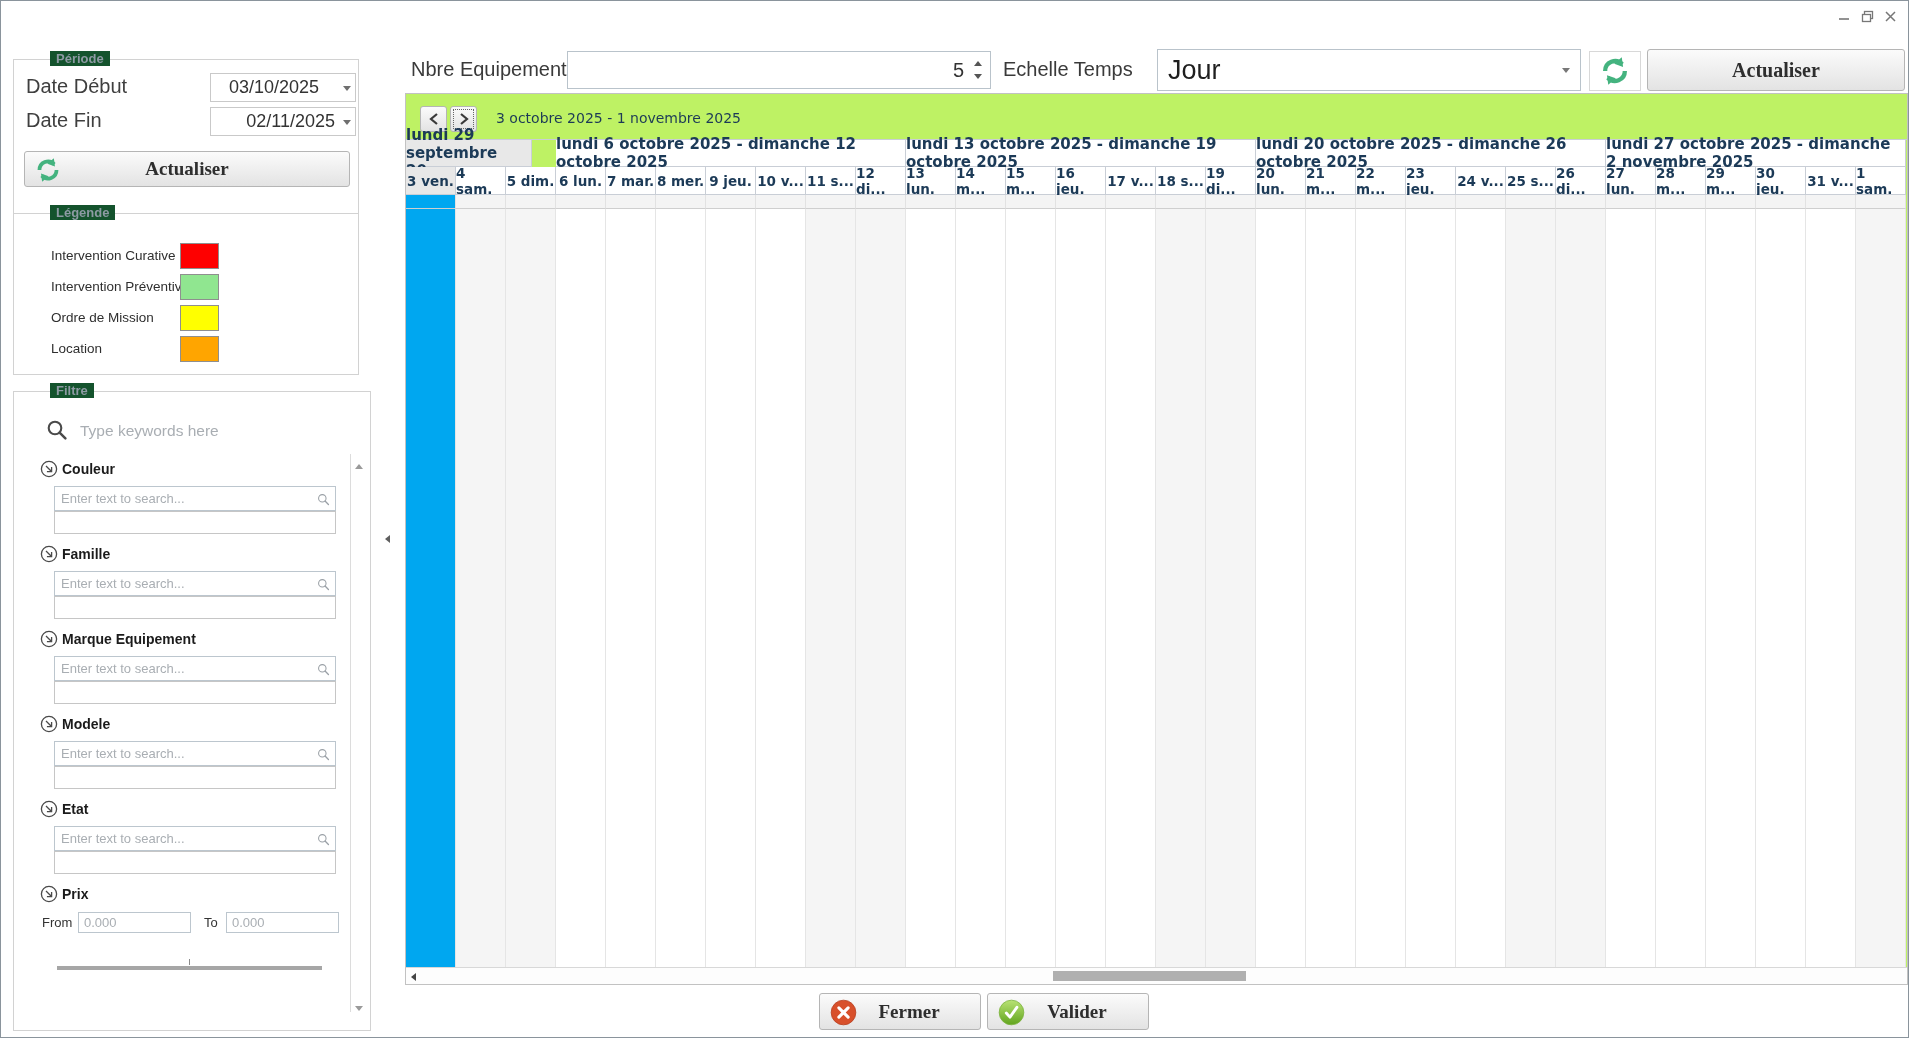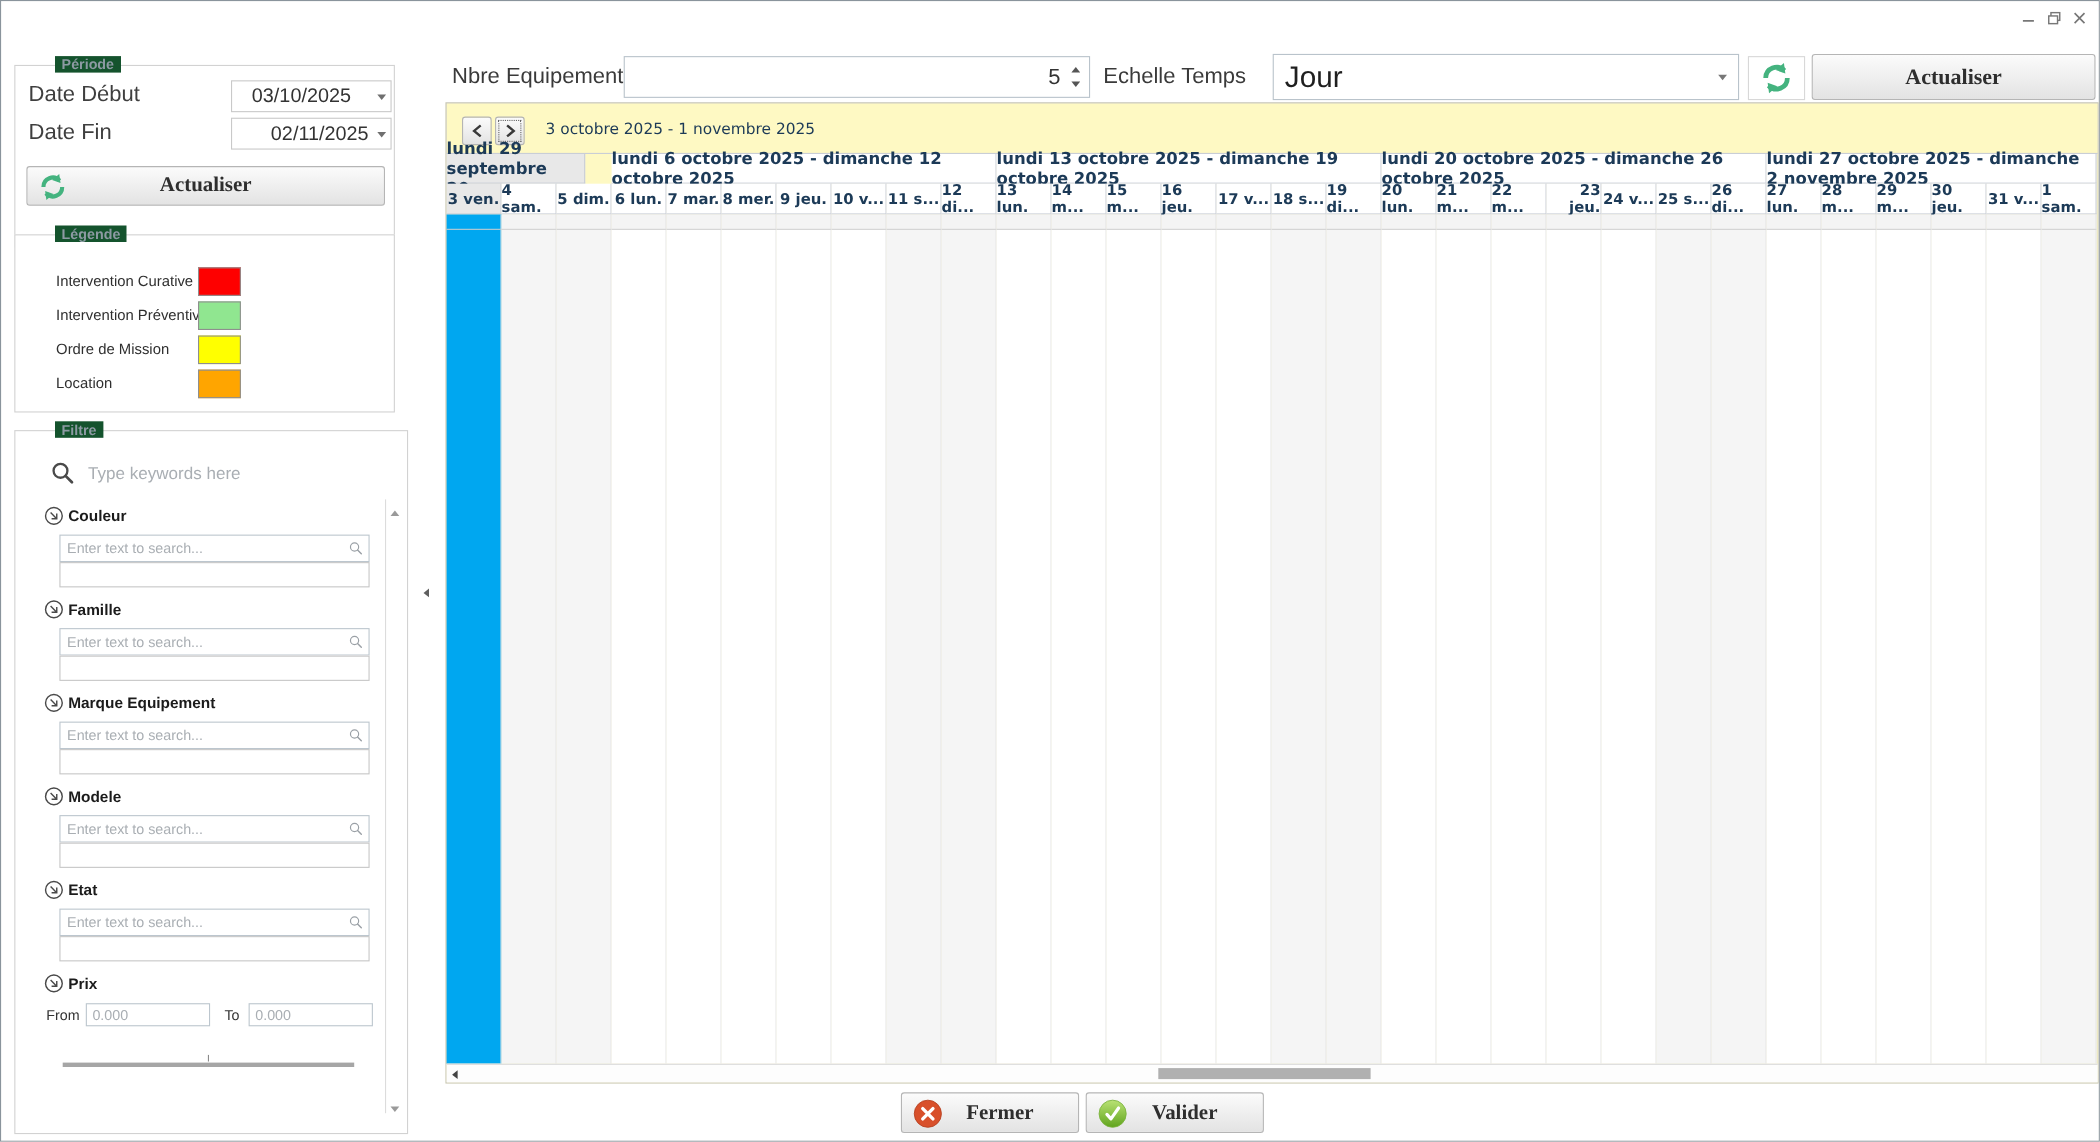--- a/index.html
+++ b/index.html
@@ -39,21 +39,21 @@
   
   .fsec{position:absolute;left:0;width:350px;height:85px;}
   .fsec-label{position:absolute;left:48px;top:1px;font-weight:bold;font-size:14px;color:#1b1b1b;}
   .fsec-icon{position:absolute;left:26px;top:0px;width:18px;height:18px;}
   .fsearch{position:absolute;left:40px;top:26px;width:282px;height:25px;border:1px solid #bcc6ce;background:#fff;}
   .fsearch input{position:absolute;left:0;top:0;width:100%;height:100%;padding:0 22px 0 6px;font-size:13px;color:#444;}
   .fsearch .mag{position:absolute;right:5px;top:5px;width:13px;height:13px;}
   .flist{position:absolute;left:40px;top:51px;width:282px;height:23px;border:1px solid #c6c6c6;background:#fff;}
 
   
-  #cal{position:absolute;left:404px;top:92px;width:1503px;height:892px;border:1px solid #c2c2c2;background:#fef9c3;}
+  #cal{position:absolute;left:404px;top:92px;width:1503px;height:892px;border:1px solid #c2c2c2;background:#bef264;}
   .navbtn{position:absolute;top:12px;width:27px;height:26px;}
   .cellfont{font-family:"DejaVu Sans","Liberation Sans",sans-serif;font-weight:bold;color:#1c3a57;}
   .wkcell,.daycell{position:absolute;top:0;height:100%;display:flex;align-items:center;justify-content:center;
     border-right:1px solid #c9ced6;border-bottom:1px solid #c9ced6;background:#fff;}
   .stripcell{position:absolute;top:0;height:100%;background:#f4f4f4;border-right:1px solid #e2e2e2;border-bottom:1px solid #cfcfcf;}
   .bodycol{position:absolute;top:0;height:100%;border-right:1px solid #e5e5e5;background:#fff;}
   .hd-today{background:#e8e8e8 !important;}
 
   .tri-up{width:0;height:0;border-left:4px solid transparent;border-right:4px solid transparent;border-bottom:5px solid #555;}
   .tri-dn{width:0;height:0;border-left:4px solid transparent;border-right:4px solid transparent;border-top:5px solid #555;}
@@ -300,21 +300,21 @@
         <div class="daycell cellfont" style="left: 500px; width: 50px; font-size: 13.5px;">13 lun.</div>
         <div class="daycell cellfont" style="left: 550px; width: 50px; font-size: 13.5px;">14 m...</div>
         <div class="daycell cellfont" style="left: 600px; width: 50px; font-size: 13.5px;">15 m...</div>
         <div class="daycell cellfont" style="left: 650px; width: 50px; font-size: 13.5px;">16 jeu.</div>
         <div class="daycell cellfont" style="left: 700px; width: 50px; font-size: 13.5px;">17 v...</div>
         <div class="daycell cellfont" style="left: 750px; width: 50px; font-size: 13.5px;">18 s...</div>
         <div class="daycell cellfont" style="left: 800px; width: 50px; font-size: 13.5px;">19 di...</div>
         <div class="daycell cellfont" style="left: 850px; width: 50px; font-size: 13.5px;">20 lun.</div>
         <div class="daycell cellfont" style="left: 900px; width: 50px; font-size: 13.5px;">21 m...</div>
         <div class="daycell cellfont" style="left: 950px; width: 50px; font-size: 13.5px;">22 m...</div>
-        <div class="daycell cellfont" style="left: 1000px; width: 50px; font-size: 13.5px; text-align: right;">23 jeu.</div>
+        <div class="daycell cellfont" style="left: 1000px; width: 50px; font-size: 13.5px;">23 jeu.</div>
         <div class="daycell cellfont" style="left: 1050px; width: 50px; font-size: 13.5px;">24 v...</div>
         <div class="daycell cellfont" style="left: 1100px; width: 50px; font-size: 13.5px;">25 s...</div>
         <div class="daycell cellfont" style="left: 1150px; width: 50px; font-size: 13.5px;">26 di...</div>
         <div class="daycell cellfont" style="left: 1200px; width: 50px; font-size: 13.5px;">27 lun.</div>
         <div class="daycell cellfont" style="left: 1250px; width: 50px; font-size: 13.5px;">28 m...</div>
         <div class="daycell cellfont" style="left: 1300px; width: 50px; font-size: 13.5px;">29 m...</div>
         <div class="daycell cellfont" style="left: 1350px; width: 50px; font-size: 13.5px;">30 jeu.</div>
         <div class="daycell cellfont" style="left: 1400px; width: 50px; font-size: 13.5px;">31 v...</div>
         <div class="daycell cellfont" style="left: 1450px; width: 50px; font-size: 13.5px;">1 sam.</div>
       </div>

